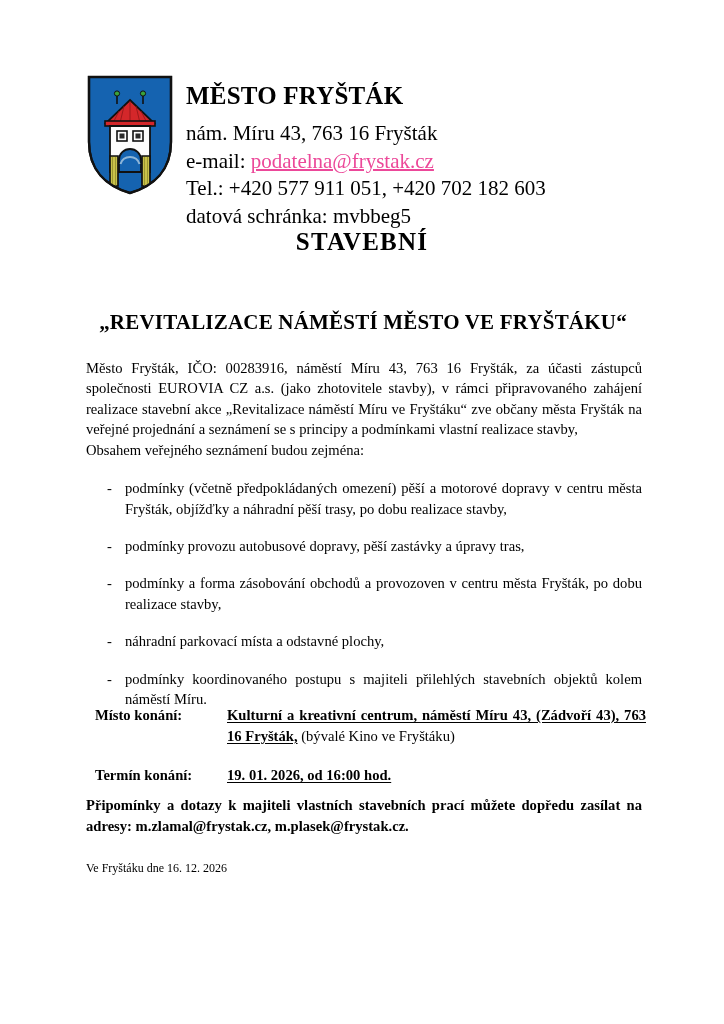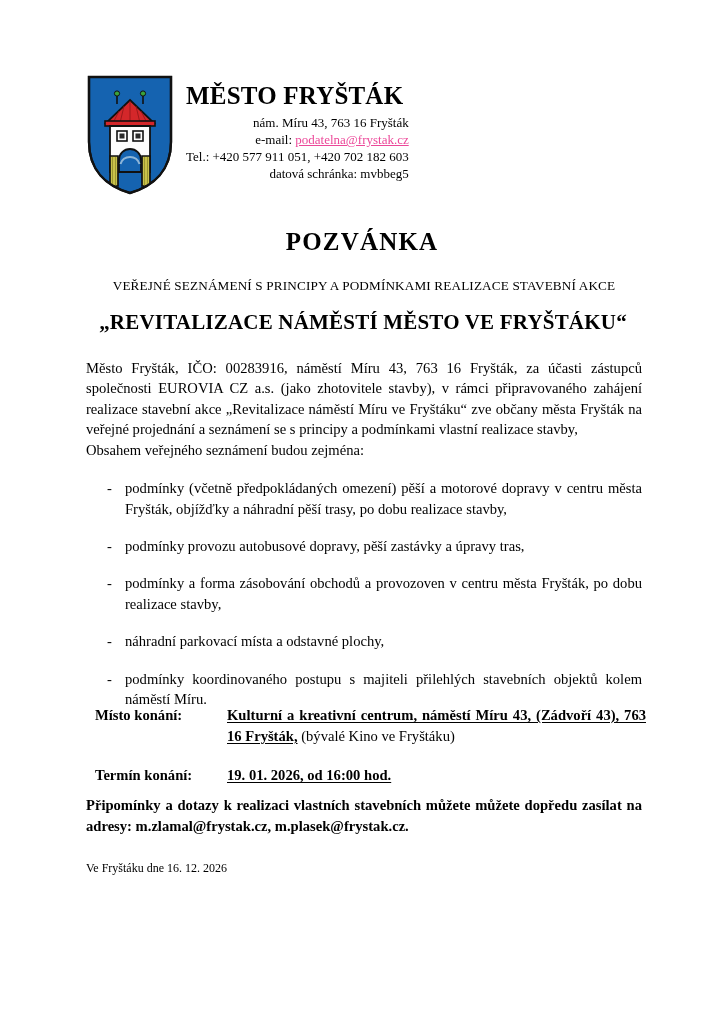--- a/index.html
+++ b/index.html
@@ -45,28 +45,27 @@
 
   .org-block {
     padding-top: 8px;
     line-height: 1.0;
   }
   .org-name {
     font-size: 25px;
     font-weight: bold;
     letter-spacing: 0.2px;
     line-height: 1.08;
-    margin: 0 0 5px 0;
+    margin: 0 0 11px 0;
     white-space: nowrap;
   }
   .org-line {
-    font-size: 13px;
+    font-size: 21px;
     line-height: 1.32;
     white-space: nowrap;
-    text-align: right;
   }
   .email-link {
     color: #ec4899;
     text-decoration: underline;
     text-underline-offset: 1px;
   }
 
   
   .doc-title {
     position: absolute;
@@ -259,23 +258,22 @@
       <div class="org-line">nám. Míru 43, 763 16 Fryšták</div>
       <div class="org-line">
         <span>e-mail:</span>
         <span class="email-link">podatelna@frystak.cz</span>
       </div>
       <div class="org-line">Tel.: +420 577 911 051, +420 702 182 603</div>
       <div class="org-line">datová schránka: mvbbeg5</div>
     </div>
   </div>
 
-  <div class="doc-title">POZVÁNKA</div>
-
-  <div class="subtitle-caps">VEŘEJNÉ SEZNÁMENÍ S PRINCIPY A PODMÍNKAMI REALIZACE STAVEBNÍ AKCE</div>
+  <div class="doc-title">STAVEBNÍ</div>
+
 
   <div class="project-title">„REVITALIZACE NÁMĚSTÍ MĚSTO VE FRYŠTÁKU“</div>
 
   <div class="body-area">
     <p class="just intro-para">Město Fryšták, IČO: 00283916, náměstí Míru 43, 763 16 Fryšták, za účasti zástupců společnosti EUROVIA CZ a.s. (jako zhotovitele stavby), v rámci připravovaného zahájení realizace stavební akce „Revitalizace náměstí Míru ve Fryštáku“ zve občany města Fryšták na veřejné projednání a seznámení se s principy a podmínkami vlastní realizace stavby,</p>
 
     <p class="just contents-lead">Obsahem veřejného seznámení budou zejména:</p>
 
     <ul class="bullet-list">
       <li class="bullet-item">
@@ -310,17 +308,17 @@
     </div>
 
     <div class="detail-row">
       <div class="detail-label">Termín konání:</div>
       <div class="detail-value">
         <span class="ul">19. 01. 2026, od 16:00 hod.</span>
       </div>
     </div>
   </div>
 
-  <p class="notice">Připomínky a dotazy k realizaci vlastních stavebních můžete můžete dopředu zasílat na adresy: m.zlamal@frystak.cz, m.plasek@frystak.cz.</p>
+  <p class="notice">Připomínky a dotazy k majiteli vlastních stavebních prací můžete dopředu zasílat na adresy: m.zlamal@frystak.cz, m.plasek@frystak.cz.</p>
 
   <p class="dateline">Ve Fryštáku dne 16. 12. 2026</p>
 
 </div>
 
 </body></html>

